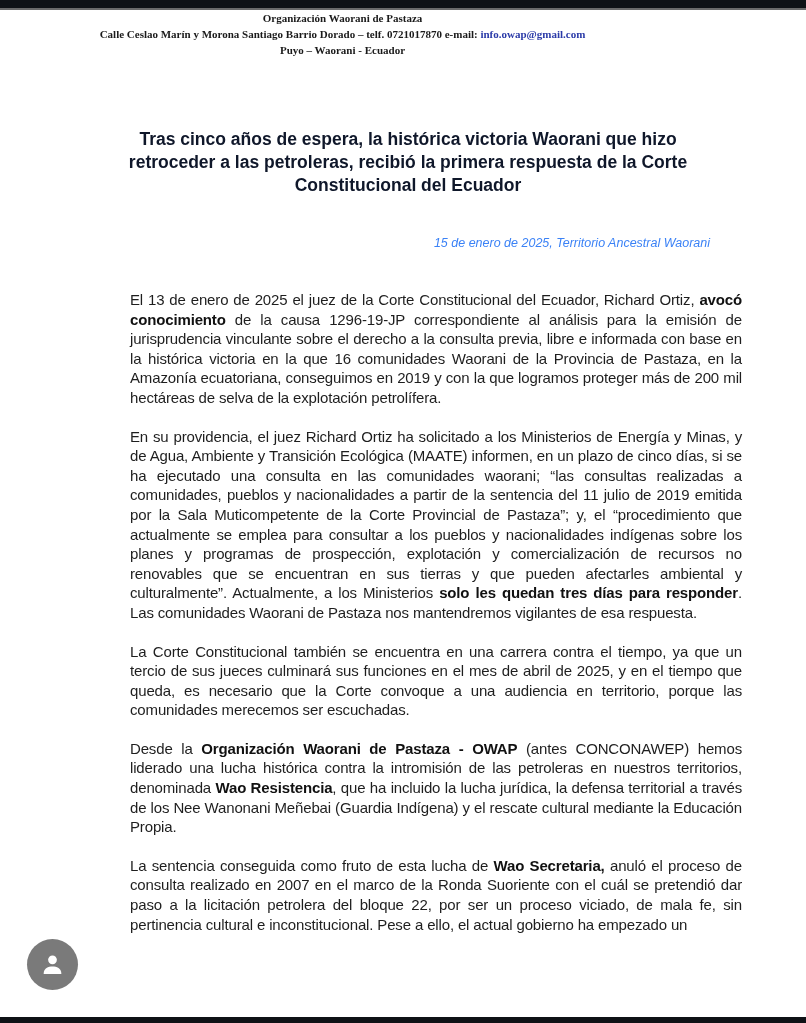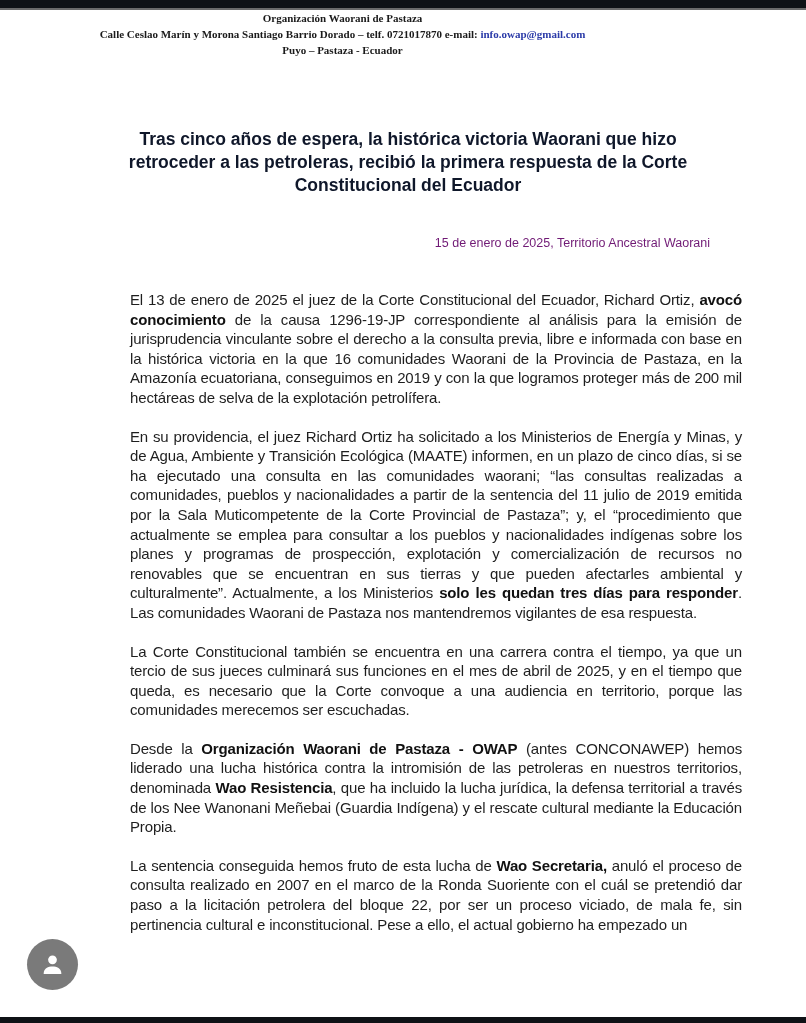--- a/index.html
+++ b/index.html
@@ -33,22 +33,23 @@
       position: absolute; left: 110px; top: 128px; width: 596px;
       text-align: center;
       font-weight: bold;
       font-size: 17.5px;
       line-height: 23px;
       color: #0f172a;
       margin: 0;
     }
     .dateline {
       position: absolute; right: 96px; top: 236px;
+      font-style: italic;
       font-size: 12.5px;
-      color: #701a75;
+      color: #3b82f6;
       white-space: nowrap;
       text-align: right;
     }
     .body {
       position: absolute; left: 98px; top: 290px; width: 612px; margin-left: 32px;
     }
     .body p {
       margin: 0 0 19px 0;
       font-size: 15px;
       line-height: 19.6px;
@@ -66,33 +67,33 @@
     .avatar-fab svg { position: absolute; left: 13px; top: 13px; }
   </style>
 </head>
 <body>
 
 <div class="top-bar"></div>
 
 <header class="letterhead">
   <span class="line">Organización Waorani de Pastaza</span>
   <span class="line"><span>Calle Ceslao Marín y Morona Santiago Barrio Dorado – telf. 0721017870 e-mail: </span><span class="email">info.owap@gmail.com</span></span>
-  <span class="line">Puyo – Pastaza - Ecuador</span>
+  <span class="line">Puyo – Waorani - Ecuador</span>
 </header>
 
 <h1 class="title">Tras cinco años de espera, la histórica victoria Waorani que hizo retroceder a las petroleras, recibió la primera respuesta de la Corte Constitucional del Ecuador</h1>
 
 <div class="dateline">15 de enero de 2025, Territorio Ancestral Waorani</div>
 
 <main class="body">
   <p><span>El 13 de enero de 2025 el juez de la Corte Constitucional del Ecuador, Richard Ortiz, </span><b>avocó conocimiento</b><span> de la causa 1296-19-JP correspondiente al análisis para la emisión de jurisprudencia vinculante sobre el derecho a la consulta previa, libre e informada con base en la histórica victoria en la que 16 comunidades Waorani de la Provincia de Pastaza, en la Amazonía ecuatoriana, conseguimos en 2019 y con la que logramos proteger más de 200 mil hectáreas de selva de la explotación petrolífera.</span></p>
   <p><span>En su providencia, el juez Richard Ortiz ha solicitado a los Ministerios de Energía y Minas, y de Agua, Ambiente y Transición Ecológica (MAATE) informen, en un plazo de cinco días, si se ha ejecutado una consulta en las comunidades waorani; “las consultas realizadas a comunidades, pueblos y nacionalidades a partir de la sentencia del 11 julio de 2019 emitida por la Sala Muticompetente de la Corte Provincial de Pastaza”; y, el “procedimiento que actualmente se emplea para consultar a los pueblos y nacionalidades indígenas sobre los planes y programas de prospección, explotación y comercialización de recursos no renovables que se encuentran en sus tierras y que pueden afectarles ambiental y culturalmente”. Actualmente, a los Ministerios </span><b>solo les quedan tres días para responder</b><span>. Las comunidades Waorani de Pastaza nos mantendremos vigilantes de esa respuesta.</span></p>
   <p><span>La Corte Constitucional también se encuentra en una carrera contra el tiempo, ya que un tercio de sus jueces culminará sus funciones en el mes de abril de 2025, y en el tiempo que queda, es necesario que la Corte convoque a una audiencia en territorio, porque las comunidades merecemos ser escuchadas.</span></p>
   <p><span>Desde la </span><b>Organización Waorani de Pastaza - OWAP</b><span> (antes CONCONAWEP) hemos liderado una lucha histórica contra la intromisión de las petroleras en nuestros territorios, denominada </span><b>Wao Resistencia</b><span>, que ha incluido la lucha jurídica, la defensa territorial a través de los Nee Wanonani Meñebai (Guardia Indígena) y el rescate cultural mediante la Educación Propia.</span></p>
-  <p><span>La sentencia conseguida hemos fruto de esta lucha de </span><b>Wao Secretaria,</b><span> anuló el proceso de consulta realizado en 2007 en el marco de la Ronda Suoriente con el cuál se pretendió dar paso a la licitación petrolera del bloque 22, por ser un proceso viciado, de mala fe, sin pertinencia cultural e inconstitucional. Pese a ello, el actual gobierno ha empezado un</span></p>
+  <p><span>La sentencia conseguida como fruto de esta lucha de </span><b>Wao Secretaria,</b><span> anuló el proceso de consulta realizado en 2007 en el marco de la Ronda Suoriente con el cuál se pretendió dar paso a la licitación petrolera del bloque 22, por ser un proceso viciado, de mala fe, sin pertinencia cultural e inconstitucional. Pese a ello, el actual gobierno ha empezado un</span></p>
 </main>
 
 <div class="avatar-fab">
   <svg width="25" height="25" viewBox="0 0 24 24">
     <circle cx="12" cy="7.5" r="4.2" fill="#ffffff"></circle>
     <path d="M3.5 21 C3.5 15.5 8 14 12 14 C16 14 20.5 15.5 20.5 21 Z" fill="#ffffff"></path>
   </svg>
 </div>
 
 <div class="bottom-bar"></div>

